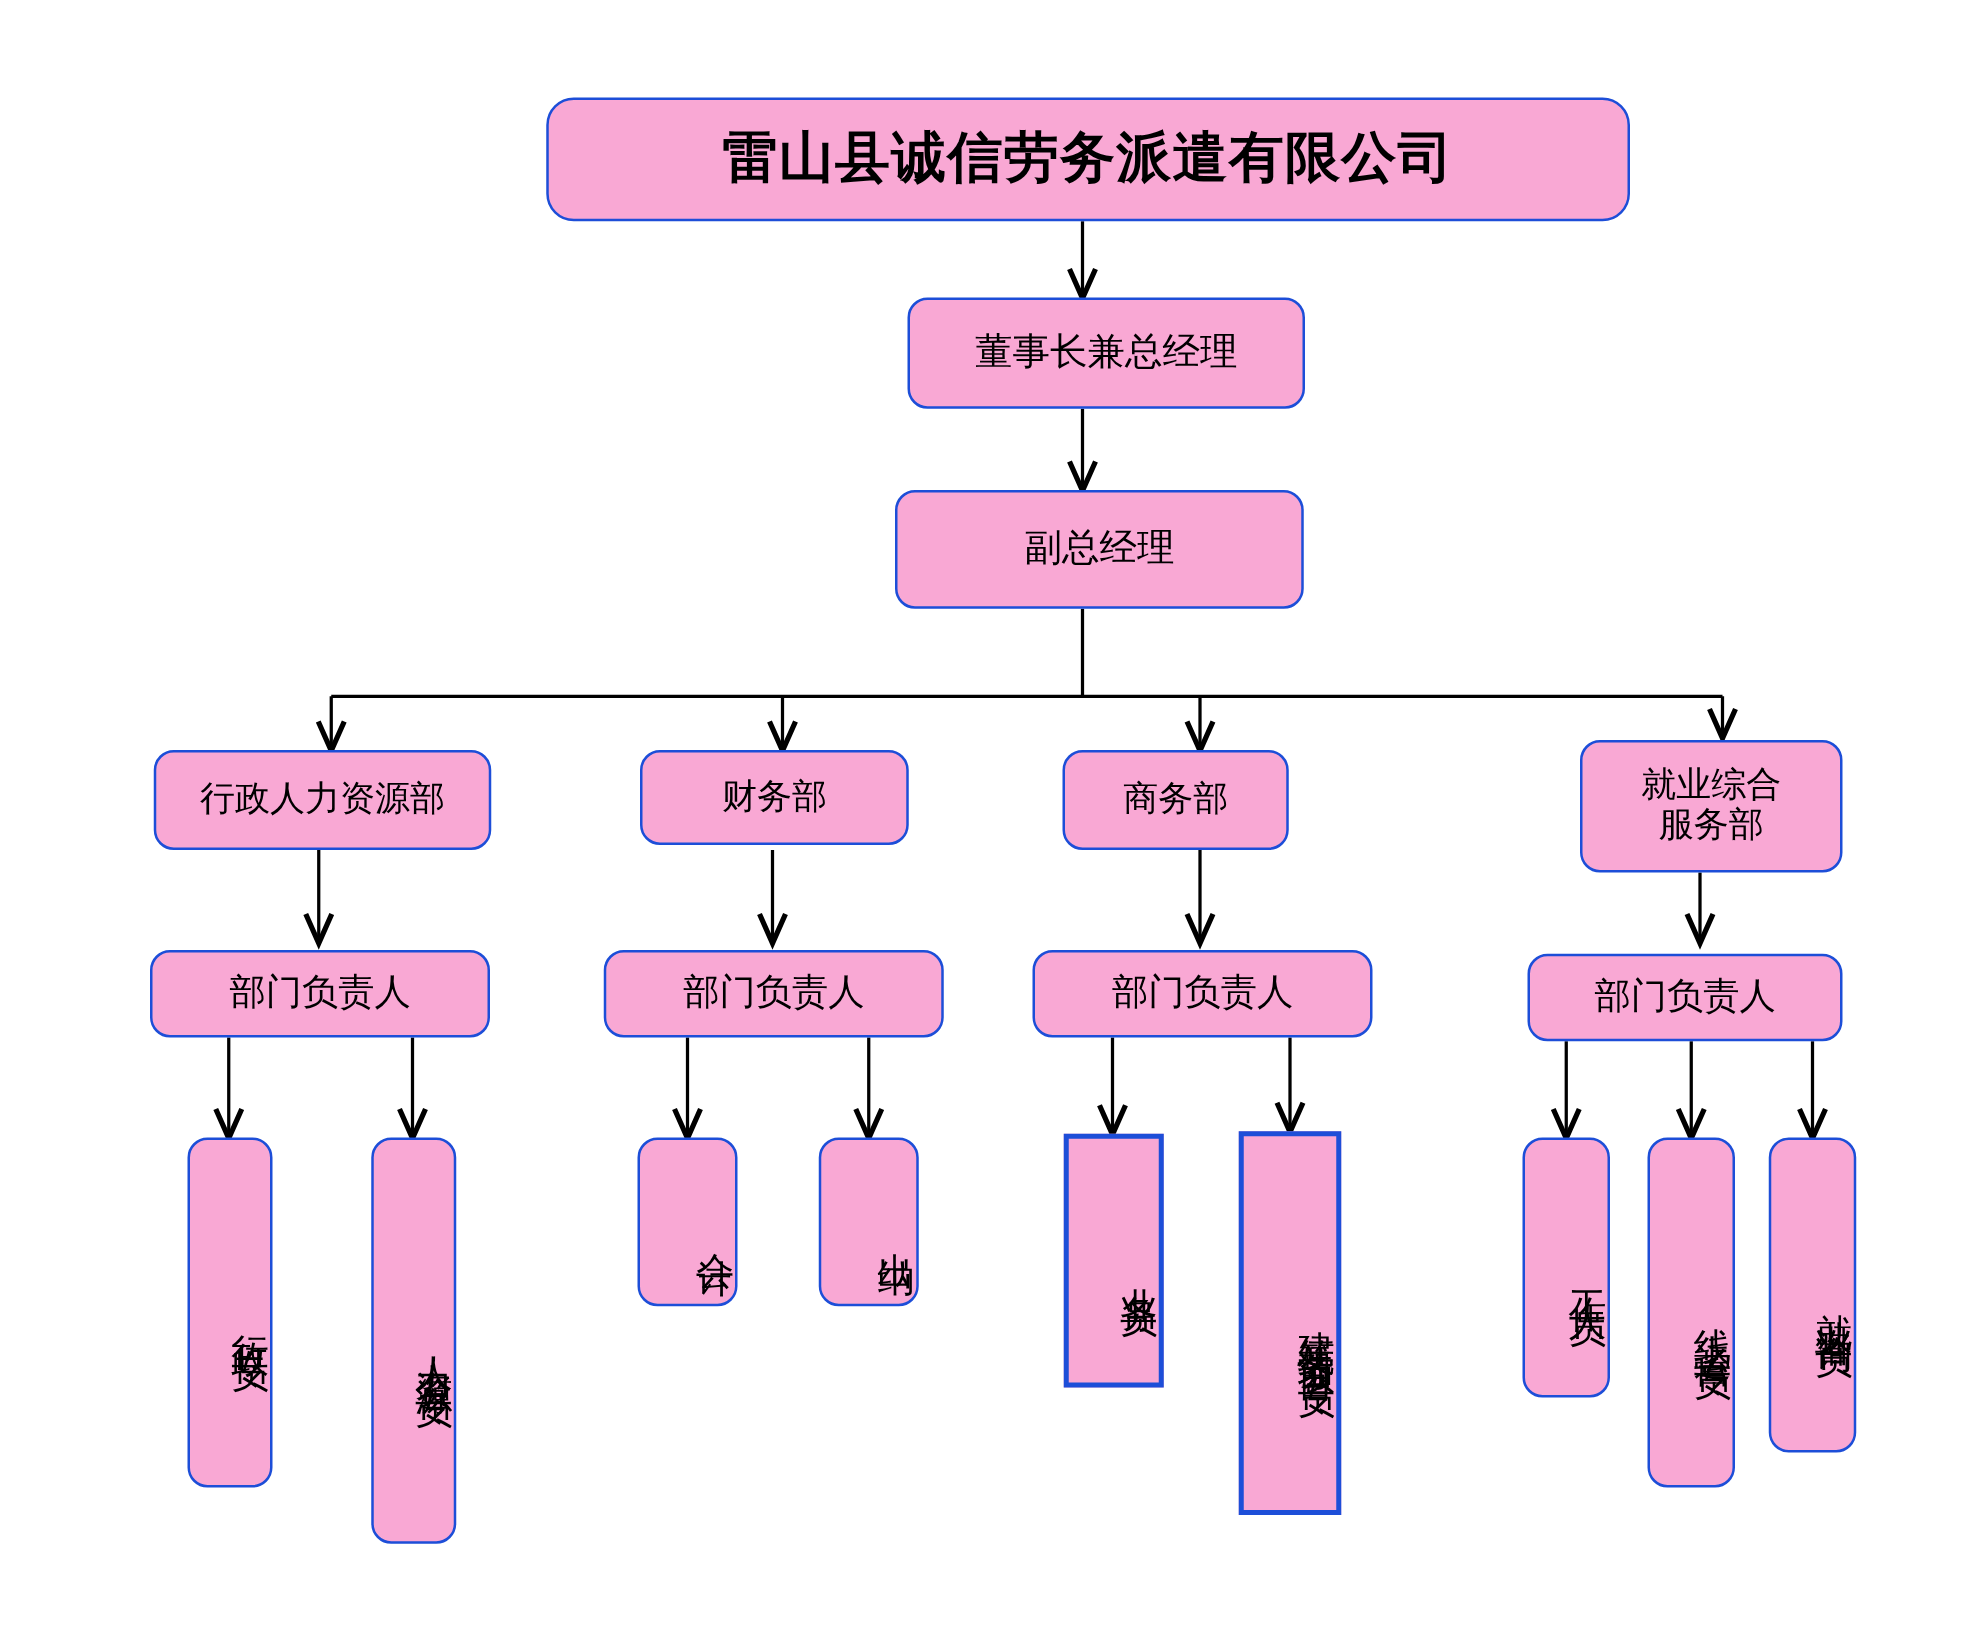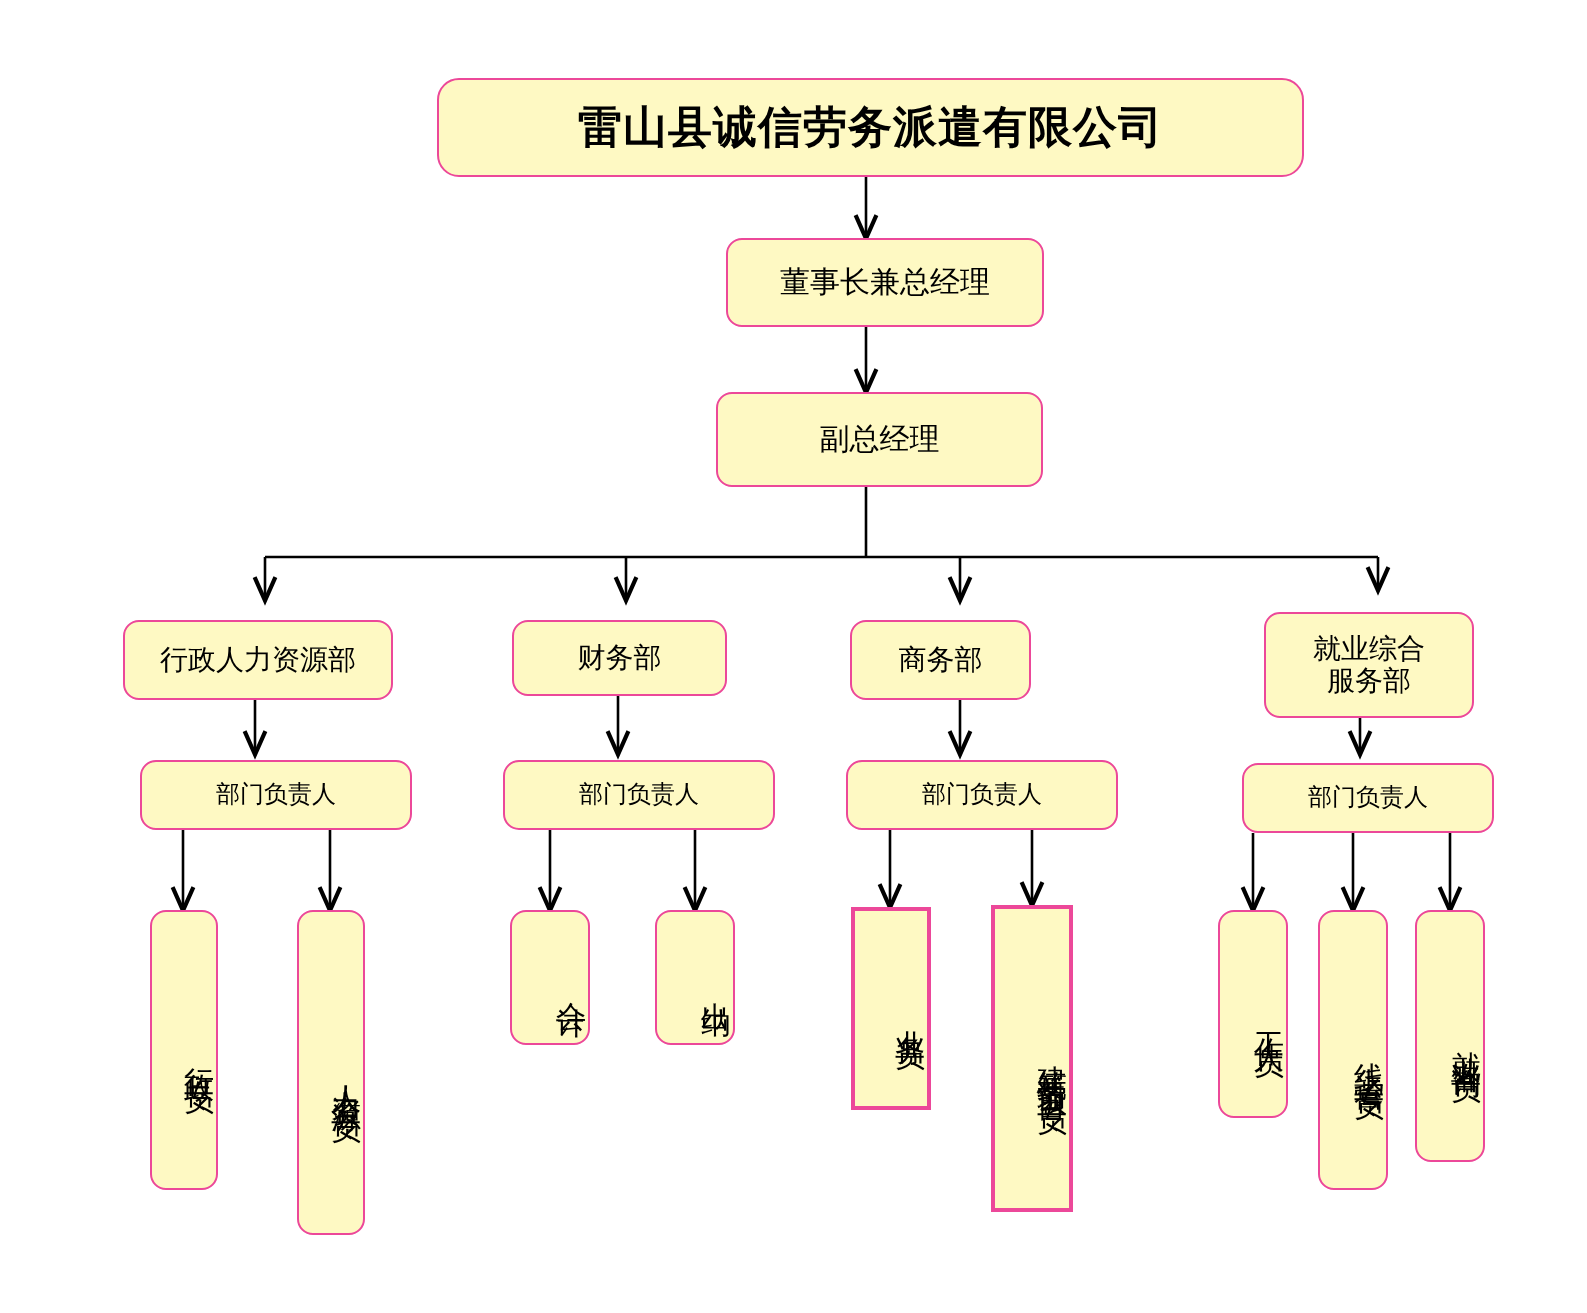--- a/index.html
+++ b/index.html
@@ -11,41 +11,41 @@
     font-family:"Liberation Serif","DejaVu Serif",serif;
     overflow:hidden;
   }
   svg#connectors{
     position:absolute;left:0;top:0;width:1587px;height:1313px;
     pointer-events:none;
   }
   .node{
     position:absolute;
     box-sizing:border-box;
-    background:#fef9c3;
-    border:2px solid #ec4899;
+    background:#f9a8d4;
+    border:2px solid #1d4ed8;
     display:flex;
     align-items:center;
     justify-content:center;
     text-align:center;
     color:#000000;
     line-height:1.15;
   }
   .rounded{ border-radius:16px; }
   .rounded-lg{ border-radius:22px; }
   .sharp{ border-radius:0; border-width:4px; }
   .title-node{
     font-family:"Liberation Sans","DejaVu Sans",sans-serif;
     font-weight:bold;
     font-size:44px;
     letter-spacing:1px;
   }
   .lvl2{ font-size:30px; }
-  .dept{ font-size:28px;margin-top:20px; }
-  .mgr{ font-size:24px;margin-left:20px; }
+  .dept{ font-size:28px; }
+  .mgr{ font-size:29px; }
   .vert{
     writing-mode:vertical-rl;
     text-orientation:upright;
     font-size:30px;
     letter-spacing:6px;
     padding-top:12px;
     align-items:flex-start;
     justify-content:center;
   }
   .vert-inner{

